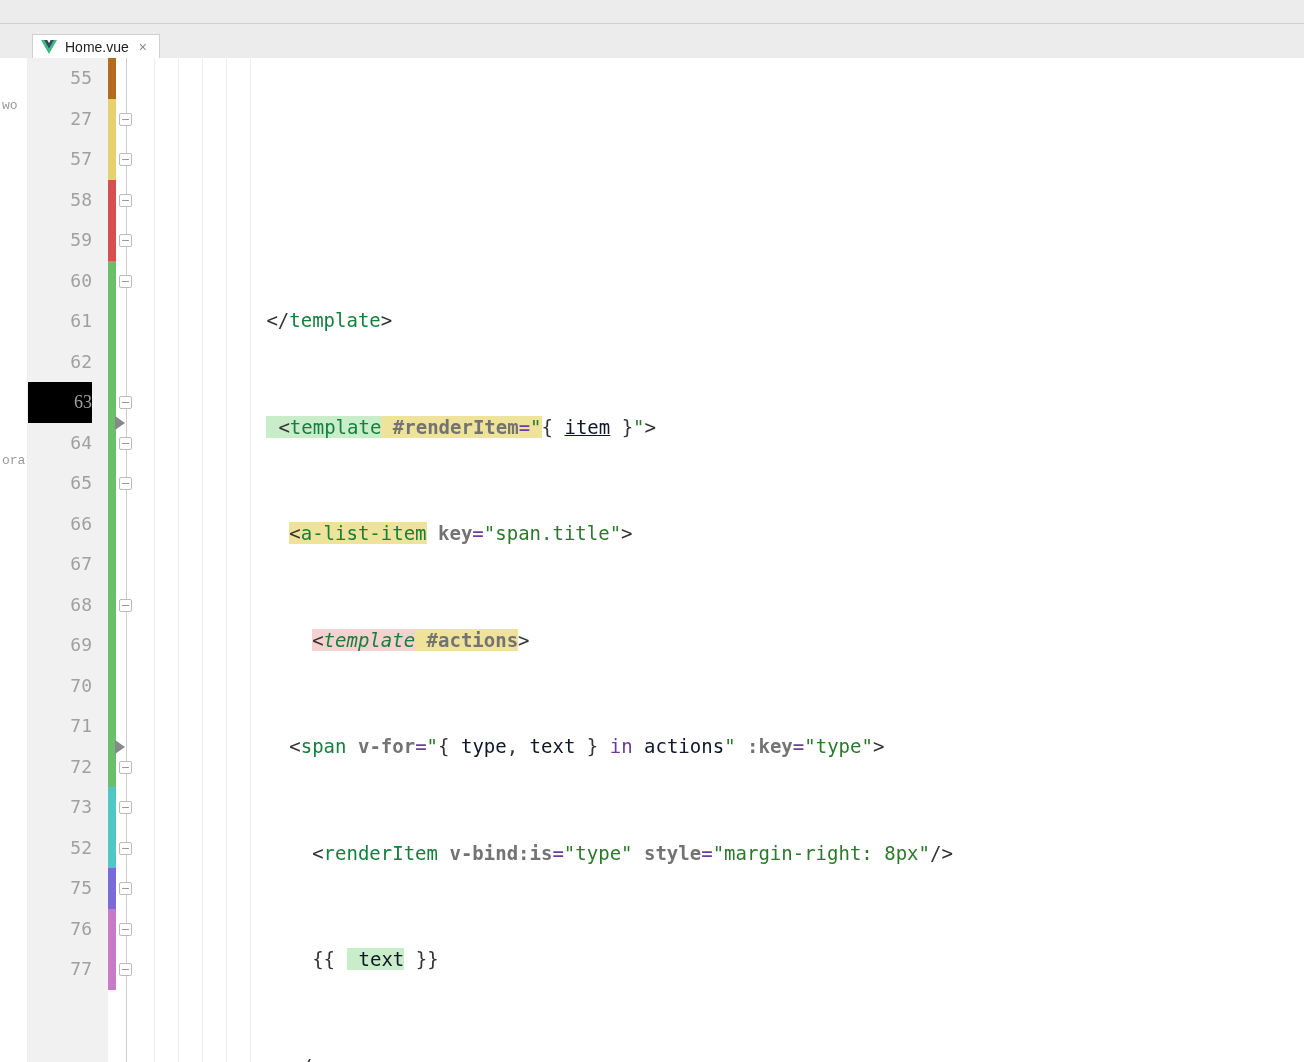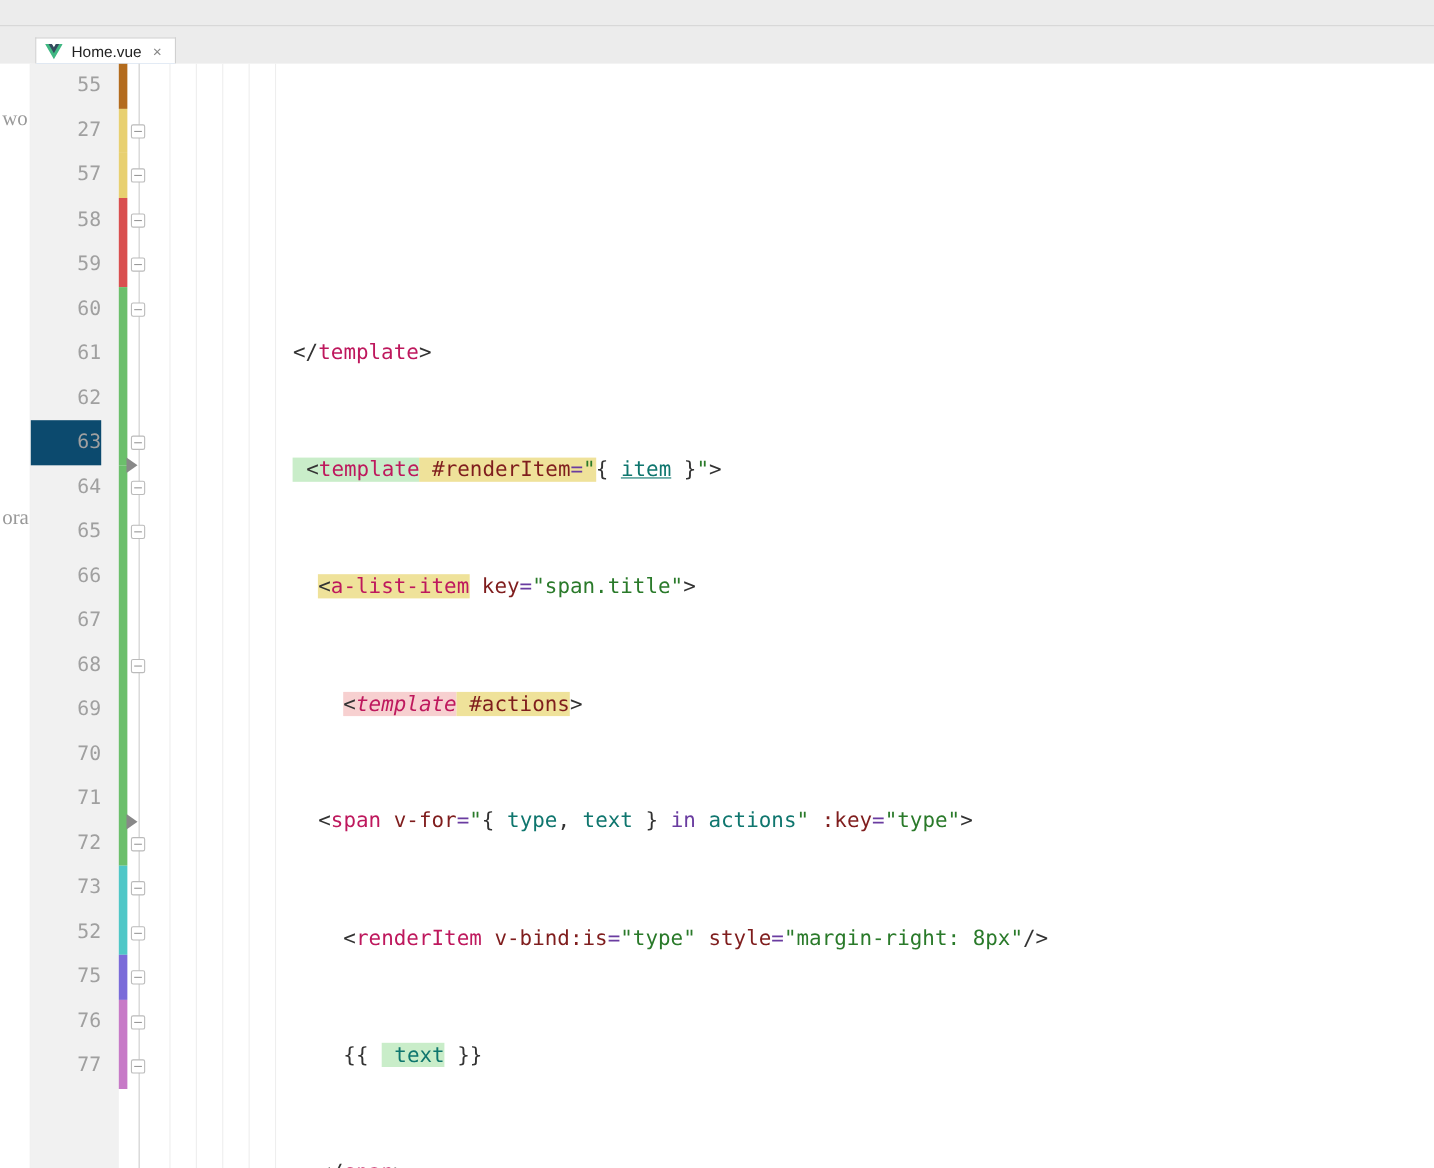--- a/index.html
+++ b/index.html
@@ -57,24 +57,24 @@
   .editor-wrap {
     display: flex;
     background: #fff;
     height: calc(100% - 58px);
     position: relative;
   }
   .left-strip {
     width: 28px;
     background: #fff;
     border-right: 1px solid #eee;
-    font-size: 19px;
+    font-size: 13px;
     color: #999;
     overflow: hidden;
-    font-family: Liberation Serif, serif;
+    font-family: Liberation Mono, monospace;
   }
   .left-strip .frag { padding: 40px 2px 0 2px; }
   .gutter {
     width: 80px;
     background: #f1f1f1;
     text-align: right;
     padding-right: 16px;
     color: #a0a0a0;
     font-size: 18px;
     user-select: none;
@@ -137,24 +137,24 @@
     padding-left: 8px;
     position: relative;
   }
   .indent-guide {
     position: absolute;
     width: 1px;
     top: 0; bottom: 0;
     background: #eee;
   }
   
-  .t-tag   { color: #be185d; }  
-  .t-attr  { color: #7f1d1d; }  
+  .t-tag   { color: #15803d; }  
+  .t-attr  { color: #737373; font-weight: bold; }  
   .t-str   { color: #2a7a2a; }  
-  .t-var   { color: #0f766e; text-align: right; }  
+  .t-var   { color: #0f172a; text-align: right; }  
   .t-brk   { color: #333; }
   .t-under { text-decoration: underline; }
   .t-darkpurple { color: #6a3ca0; }
   
   .h-yel   { background: #efe29a; }
   .h-grn   { background: #c9edc9; padding-left: 12px; }
   .h-pink  { background: #f7d0d0; font-style: italic; }
   .gut-row { height: 40.5px; line-height: 40.5px; }
 </style>
 </head>
@@ -183,21 +183,21 @@
 
   <div class="gutter" id="gutter">
       <div class="gut-row">55</div>
       <div class="gut-row">27</div>
       <div class="gut-row">57</div>
       <div class="gut-row">58</div>
       <div class="gut-row">59</div>
       <div class="gut-row">60</div>
       <div class="gut-row">61</div>
       <div class="gut-row">62</div>
-      <div class="gut-row" style="background: #0c4a6e;">63</div>
+      <div class="gut-row" style="background: #000000; font-family: Liberation Serif, serif;">63</div>
       <div class="gut-row">64</div>
       <div class="gut-row">65</div>
       <div class="gut-row">66</div>
       <div class="gut-row">67</div>
       <div class="gut-row">68</div>
       <div class="gut-row">69</div>
       <div class="gut-row">70</div>
       <div class="gut-row">71</div>
       <div class="gut-row">72</div>
       <div class="gut-row">73</div>

